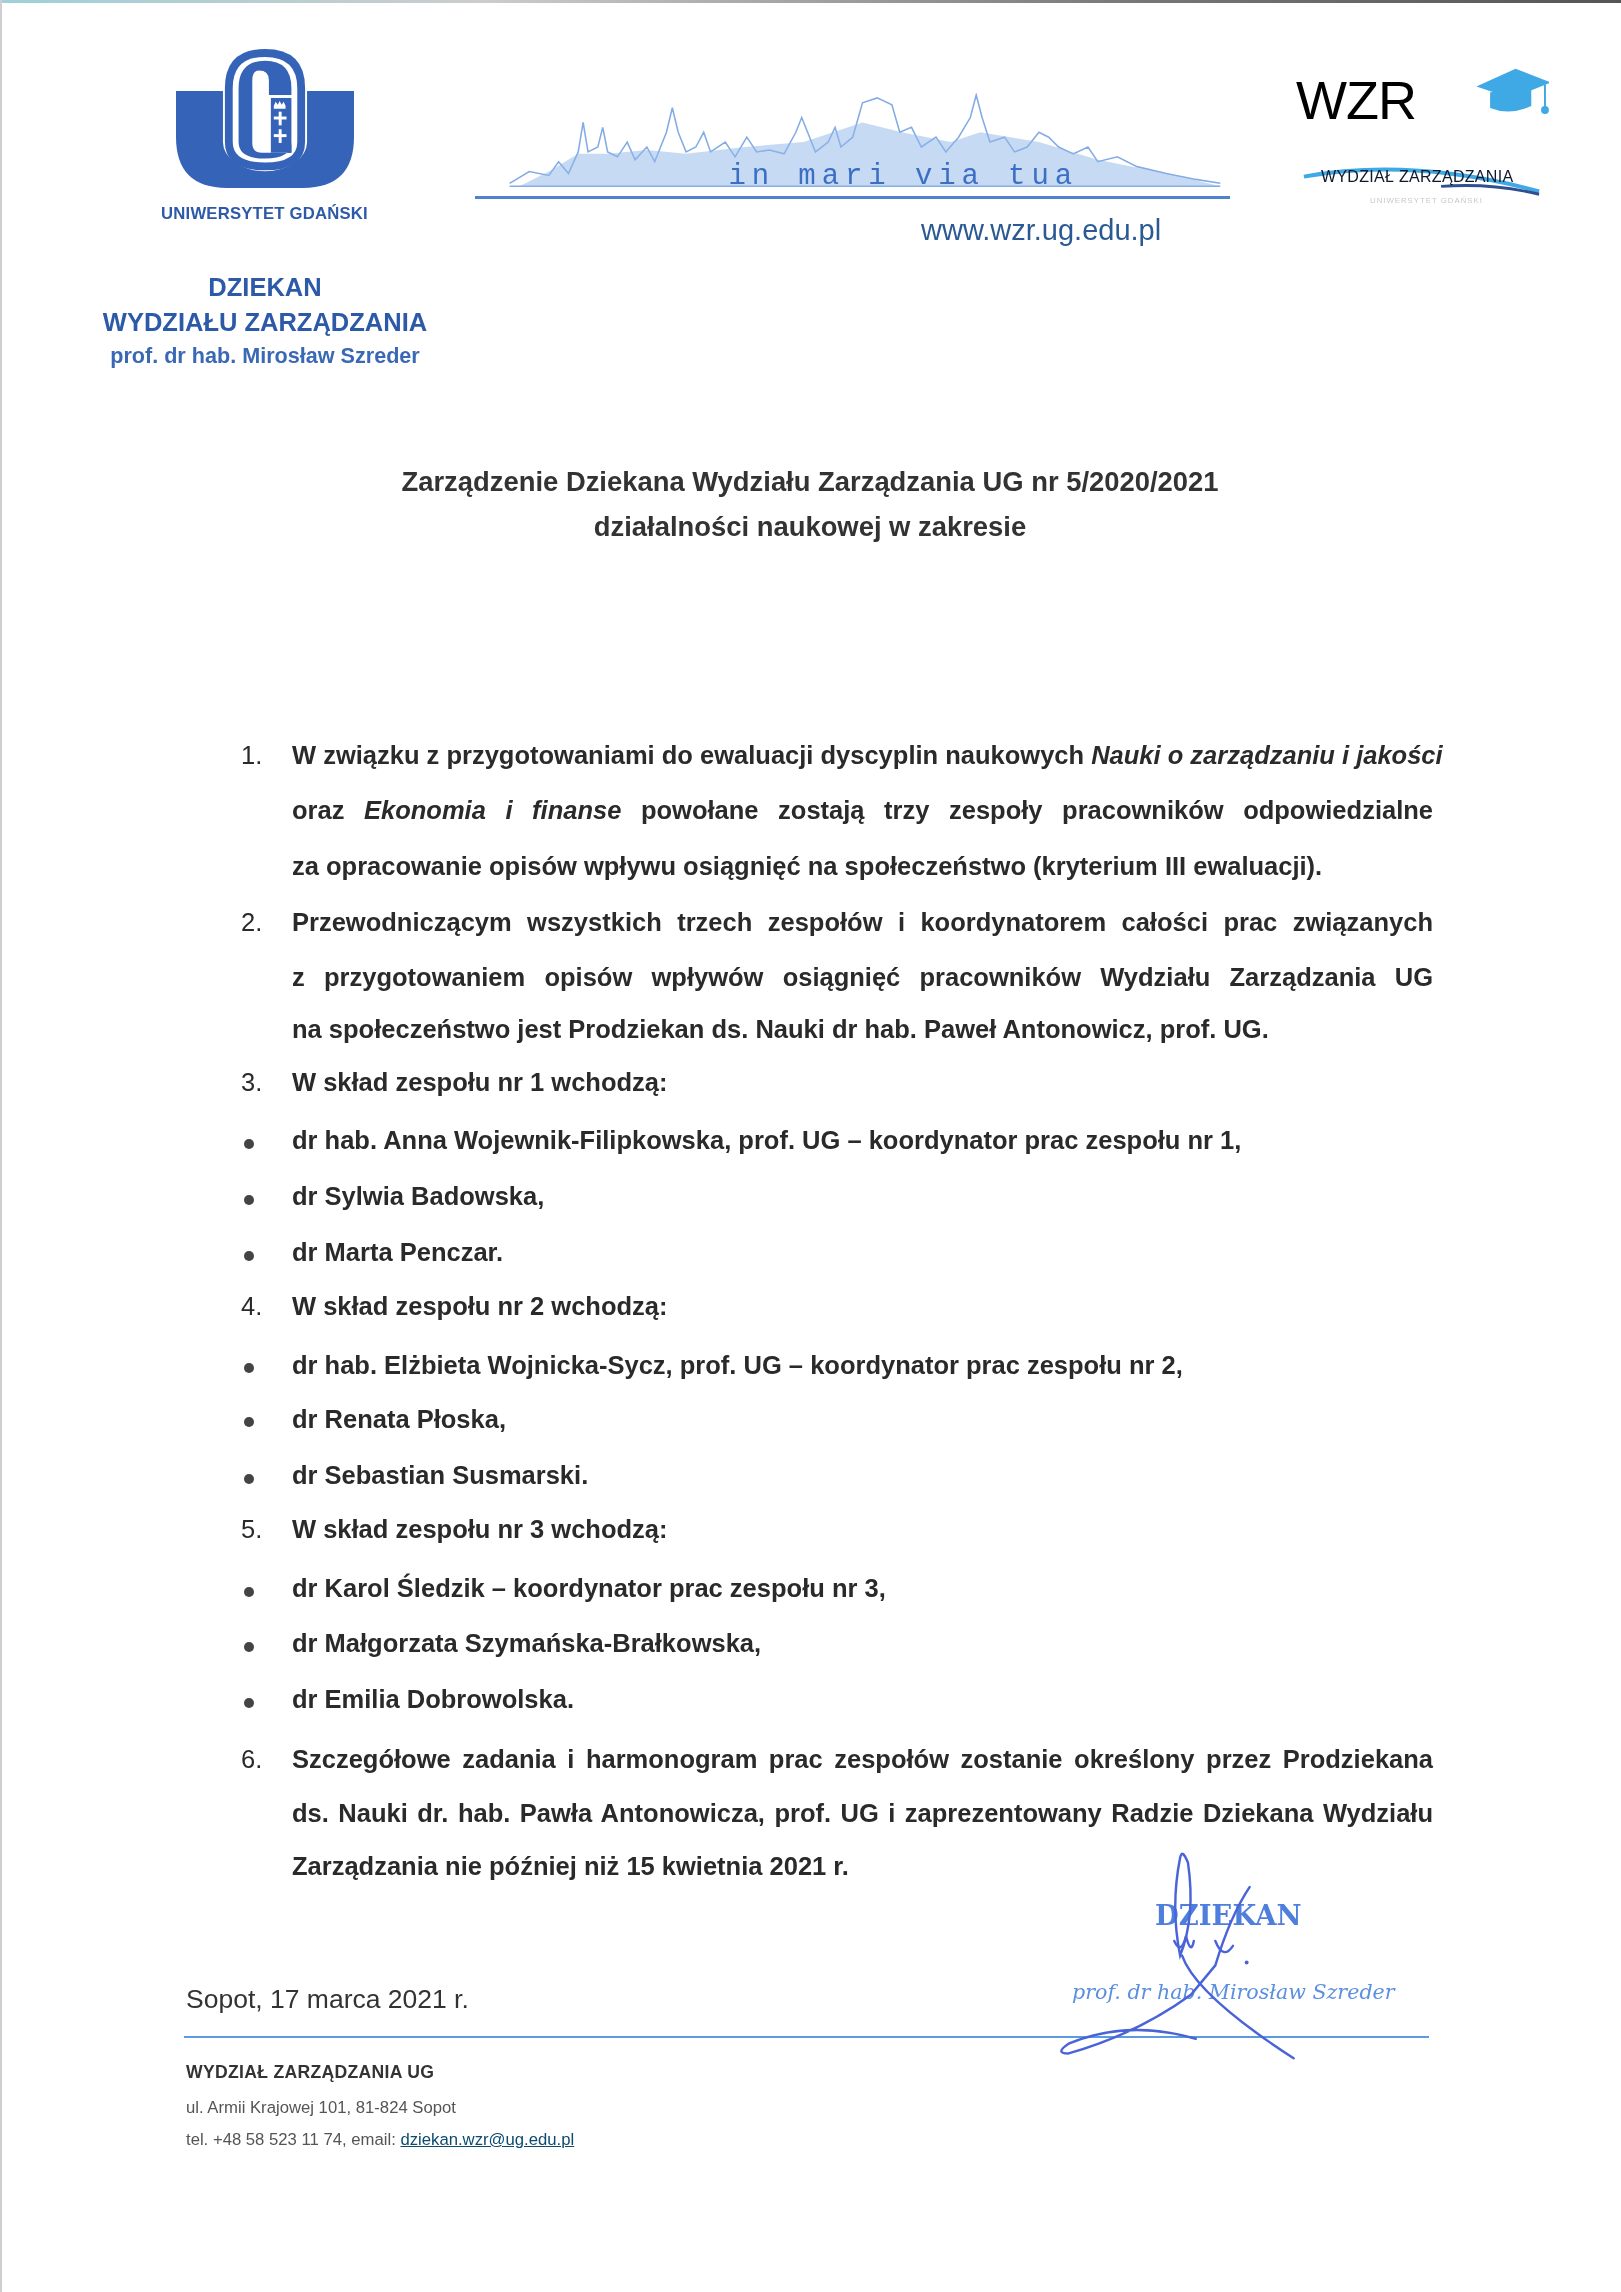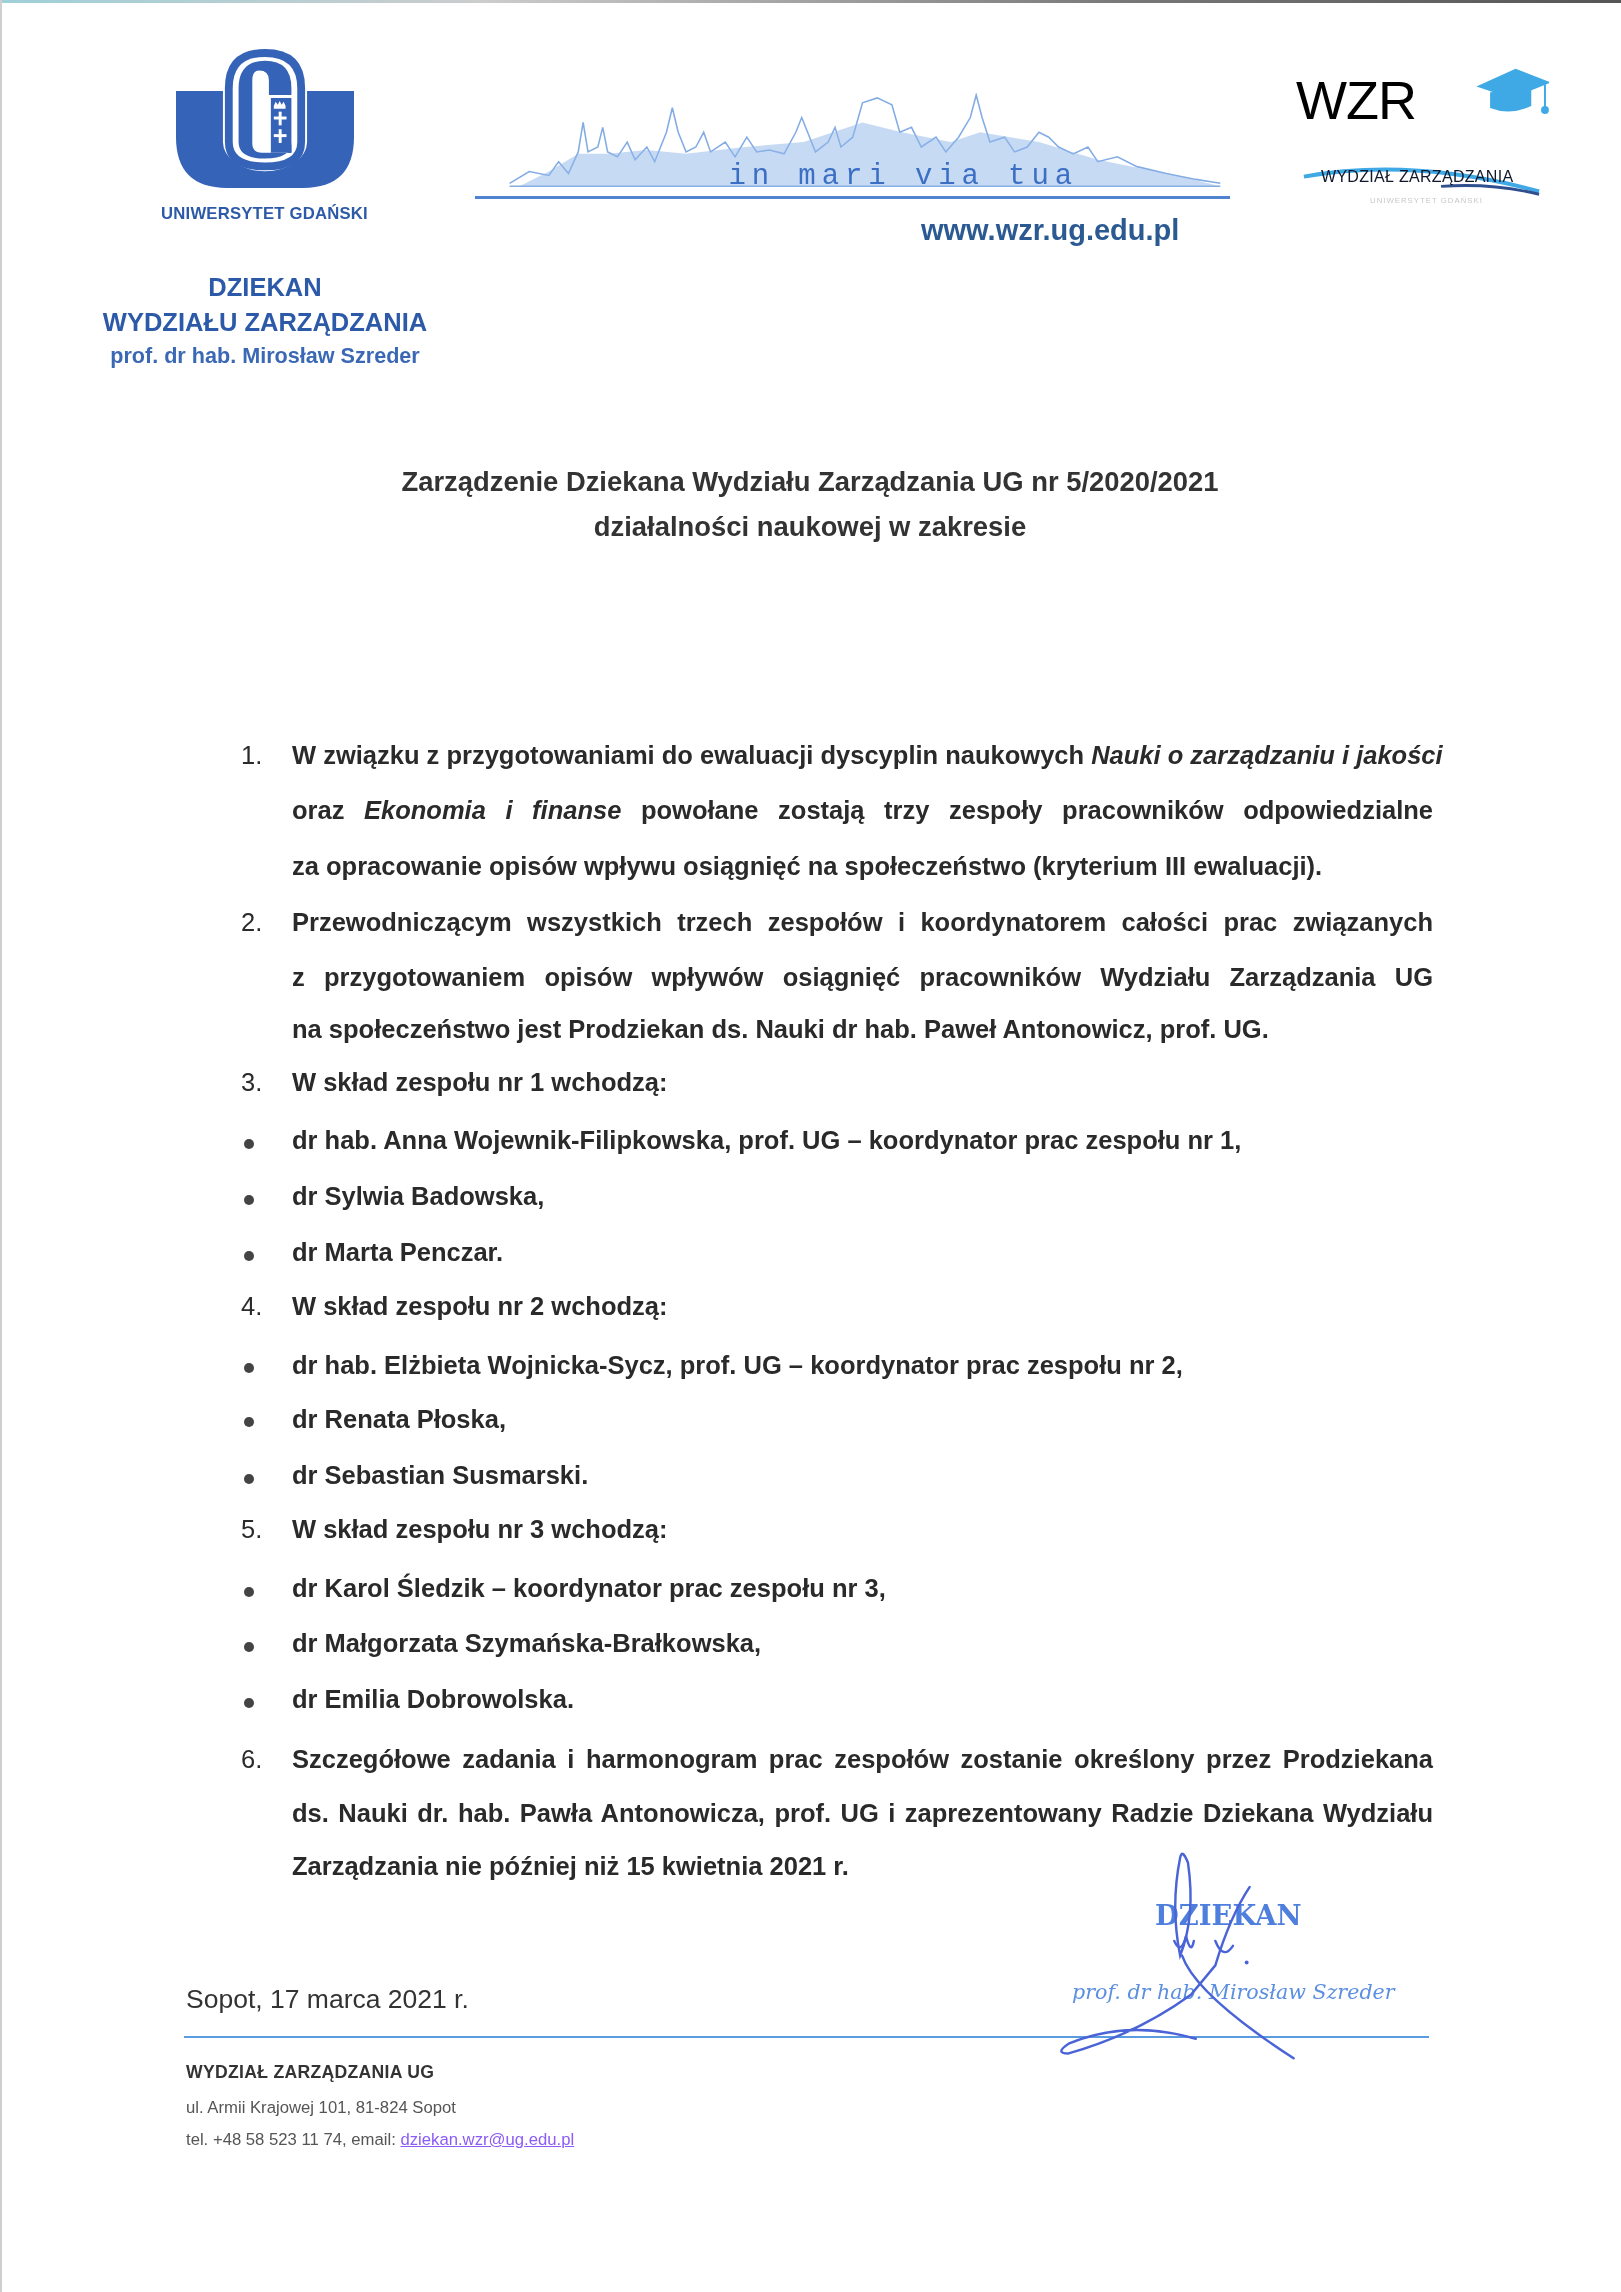--- a/index.html
+++ b/index.html
@@ -13,21 +13,21 @@
   .ug-name { left:147px; top:204px; width:235px; text-align:center; font-size:16.7px; font-weight:bold; color:#2d5aa8; letter-spacing:0.2px; }
   .dean-block { left:59px; top:270px; width:412px; text-align:center; color:#2d5aa8; }
   .dean-block .t1 { font-size:25.5px; font-weight:bold; line-height:35px; }
   .dean-block .t2 { font-size:25.5px; font-weight:bold; line-height:35px; }
   .dean-block .t3 { font-size:21.6px; font-weight:bold; line-height:31px; color:#3a68b5; }
 
   
   .skyline { left:490px; top:93px; width:745px; height:108px; }
   .motto { left:647px; top:160px; width:431px; text-align:right; font-family:Liberation Mono, monospace; font-size:29px; color:#3b6fc4; letter-spacing:5.9px; }
   .skyline-rule { left:475px; top:196px; width:755px; height:2.9px; background:#4f83cf; }
-  .website { left:921px; top:214px; font-size:29px; color:#2b5a93;font-weight:bold; }
+  .website { left:921px; top:214px; font-size:29px; color:#2b5a93; }
 
   
   .wzr-logo { left:1294px; top:59px; width:255px; height:147px; }
   .wzr-text { left:1296px; top:69px; font-size:54px; font-weight:normal; color:#000000; letter-spacing:-1px; }
   .wzr-sub { left:1321px; top:168px; font-size:16px; color:#0f172a; letter-spacing:0.3px; }
   .wzr-sub2 { left:1370px; top:196px; font-size:7.8px; color:#c8c8c8; letter-spacing:1px; }
 
   
   .title { left:176px; top:459px; width:1268px; text-align:center; font-size:27.4px; font-weight:bold; color:#333; line-height:45px; }
   .title div { white-space:nowrap; }
@@ -41,21 +41,21 @@
 
   
   .date { left:186px; top:1984px; font-size:26.5px; color:#333; }
   .sign-dziekan { left:1155px; top:1899px; font-family:"DejaVu Serif", serif; font-size:27.4px; font-weight:bold; color:#4f7fdc; }
   .sign-name { left:1072px; top:1980px; font-family:"DejaVu Serif", serif; font-style:italic; font-size:20.6px; color:#5b8fe0; }
   .footer-rule { left:184px; top:2036px; width:1245px; height:2px; background:#5b9be0; }
   .signature { left:1049px; top:1848px; width:274px; height:225px; }
   .org { left:186px; top:2062px; font-size:17.6px; font-weight:bold; color:#333; letter-spacing:0.3px; }
   .addr { left:186px; top:2098px; font-size:16.7px; color:#555; }
   .contact { left:186px; top:2130px; font-size:16.7px; color:#555; }
-  .contact a { color:#8b5cf6; text-decoration:underline; }
+  .contact a { color:#0c4a6e; text-decoration:underline; }
 </style>
 </head>
 <body>
 
 <div class="scan-top"></div>
 <div class="scan-left"></div>
 
 <svg class="abs ug-logo" viewBox="0 0 182 142">
   <path d="M0 43 H48 V95 A43 30 0 0 0 134 95 V43 H182 V90 Q182 142 130 142 H52 Q0 142 0 90 Z" fill="#3463b8"></path>
   <path d="M50 40 Q50 0 91 0 Q132 0 132 40 V95 Q132 124 91 124 Q50 124 50 95 Z" fill="#3463b8"></path>

